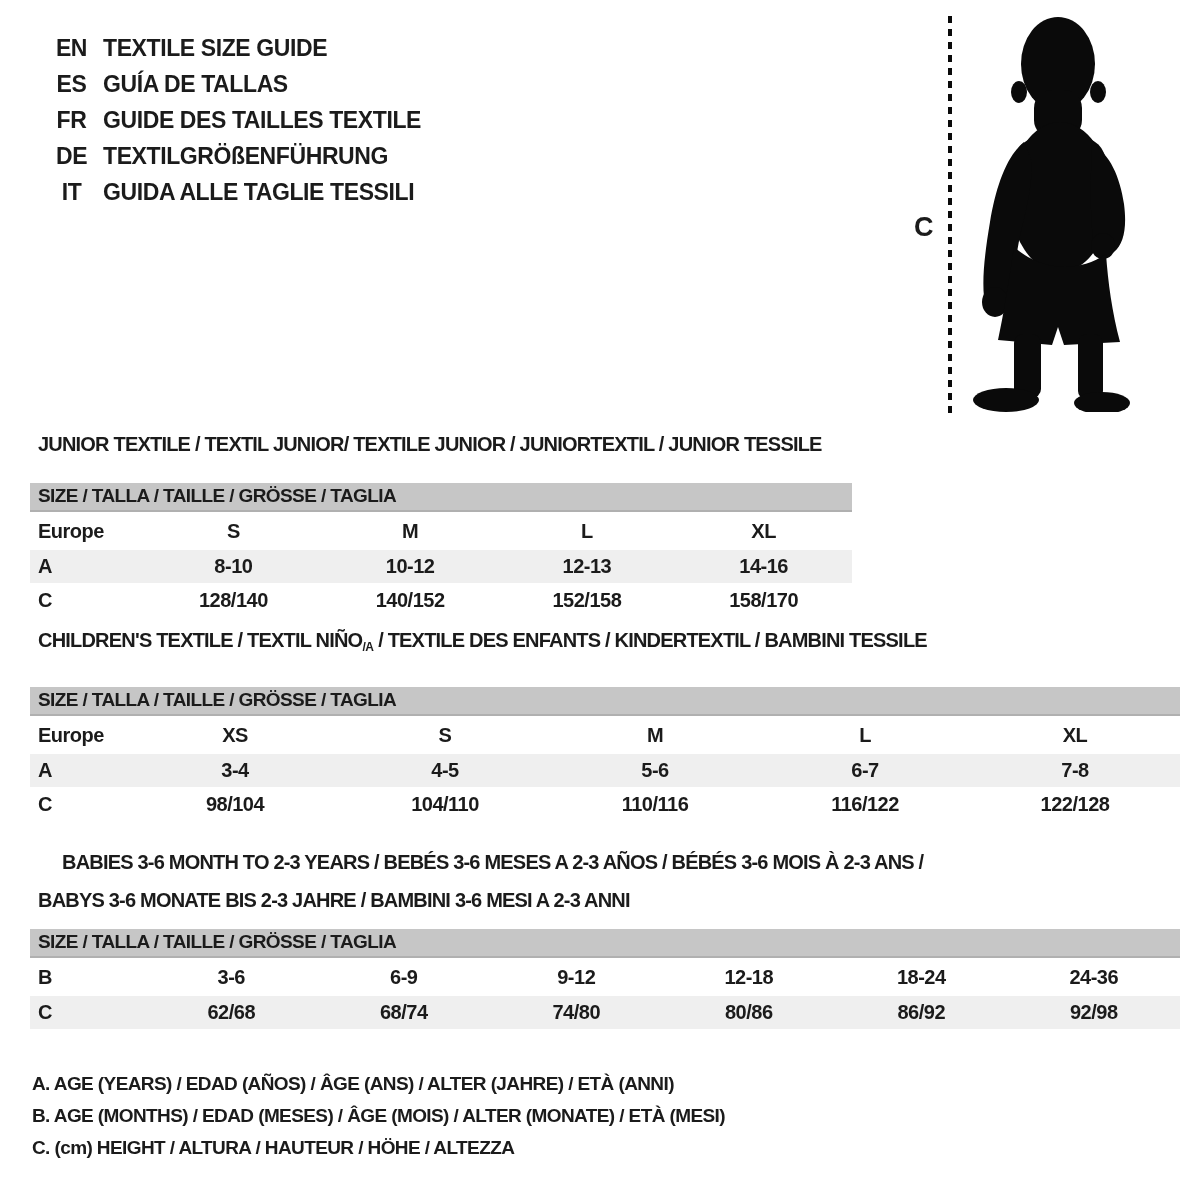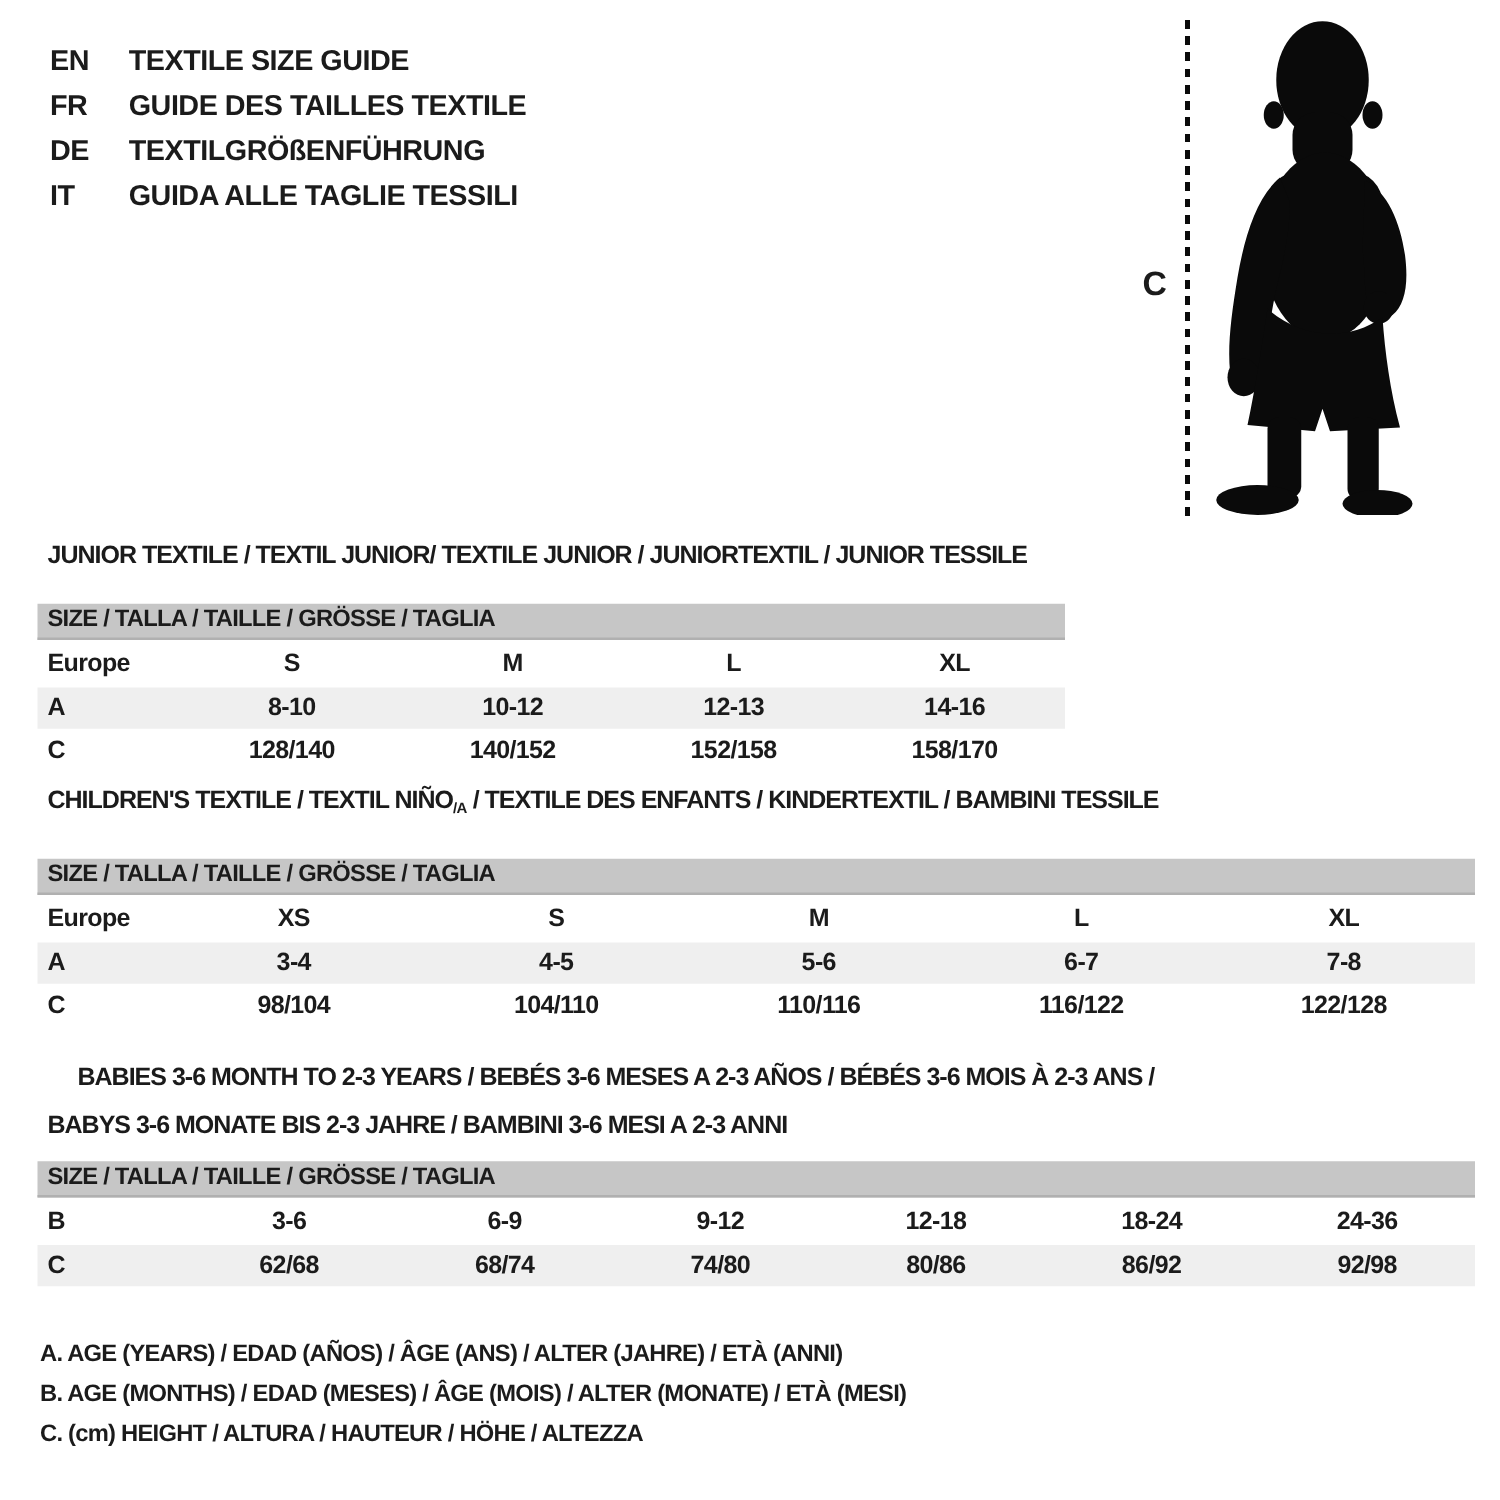--- a/index.html
+++ b/index.html
@@ -19,21 +19,21 @@
     color: var(--text-color);
     font-family: "Liberation Sans", "DejaVu Sans", sans-serif;
     font-weight: bold;
     overflow: hidden;
   }
   .abs { position: absolute; }
 
   
   .lang-block { left: 40px; top: 30px; }
   .lang-row { display: flex; font-size: 23px; line-height: 36px; letter-spacing: -0.4px; }
-  .lang-code { width: 63px; flex: 0 0 63px; }
+  .lang-code { width: 63px; flex: 0 0 63px; text-align: center; }
 
   
   .measure-label { left: 914px; top: 212px; font-size: 27px; letter-spacing: -0.5px; }
   .measure-line {
     left: 948px; top: 16px; width: 4px; height: 398px;
     background: repeating-linear-gradient(to bottom, var(--silhouette-color) 0 7px, transparent 7px 13px);
   }
   .figure-svg { left: 962px; top: 12px; }
   .figure-svg svg { display: block; }
   .figure-svg .fill { fill: var(--silhouette-color); }
@@ -75,20 +75,24 @@
   .lg1 { top: 1105px; }
   .lg2 { top: 1137px; }
 </style>
 </head>
 <body>
 
 <div class="abs lang-block">
   <div class="lang-row">
     <span class="lang-code">EN</span>
     <span class="lang-label">TEXTILE SIZE GUIDE</span>
+  </div>
+  <div class="lang-row">
+    <span class="lang-code">ES</span>
+    <span class="lang-label">GUÍA DE TALLAS</span>
   </div>
   <div class="lang-row">
     <span class="lang-code">FR</span>
     <span class="lang-label">GUIDE DES TAILLES TEXTILE</span>
   </div>
   <div class="lang-row">
     <span class="lang-code">DE</span>
     <span class="lang-label">TEXTILGRÖßENFÜHRUNG</span>
   </div>
   <div class="lang-row">

